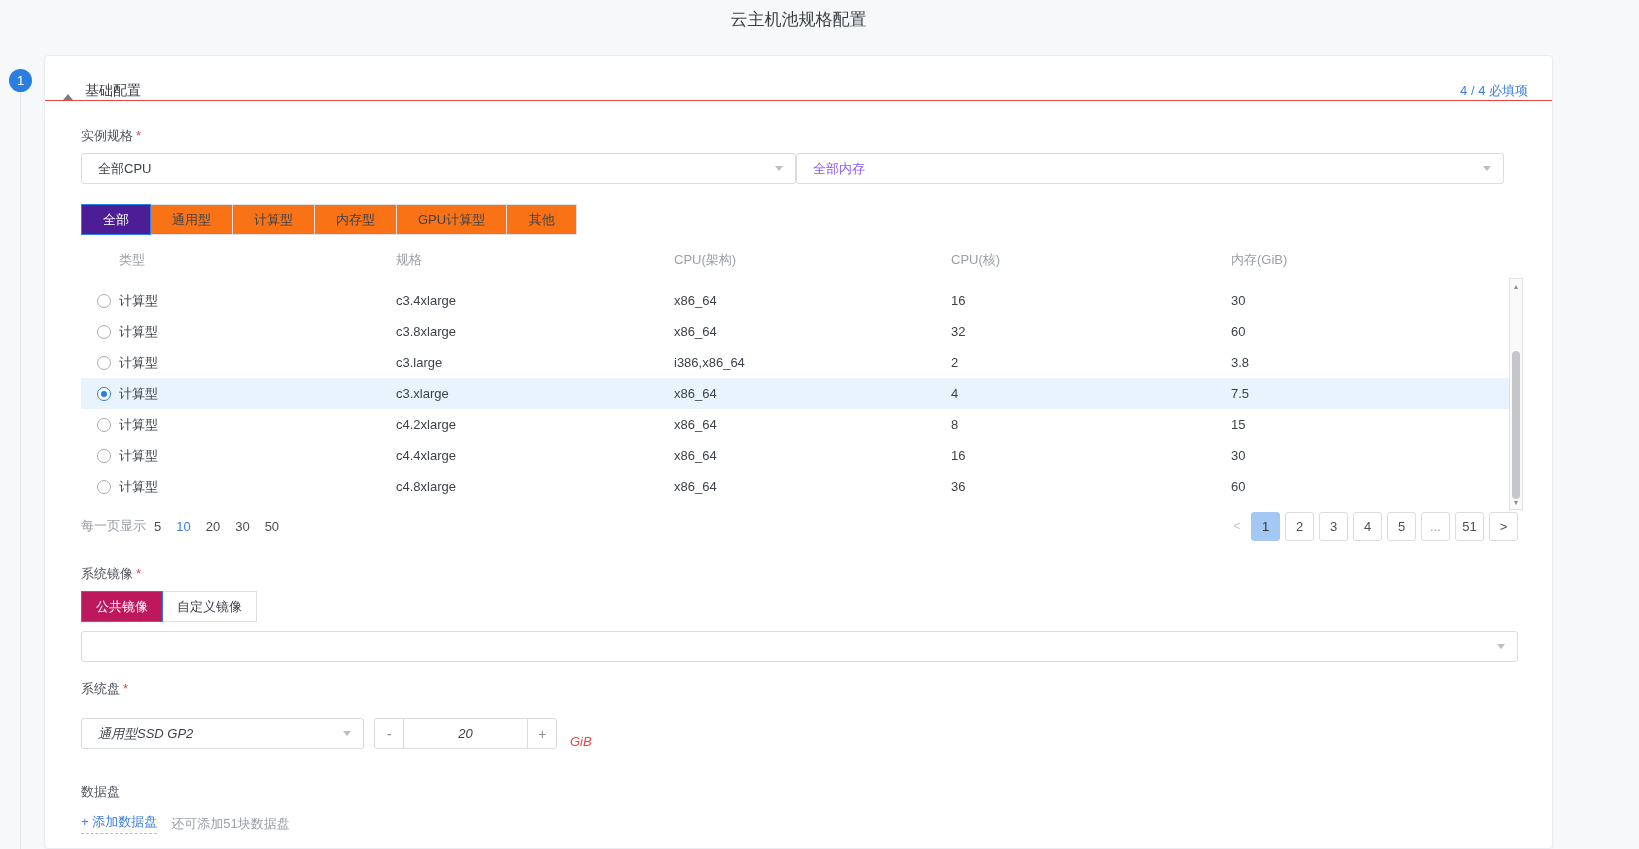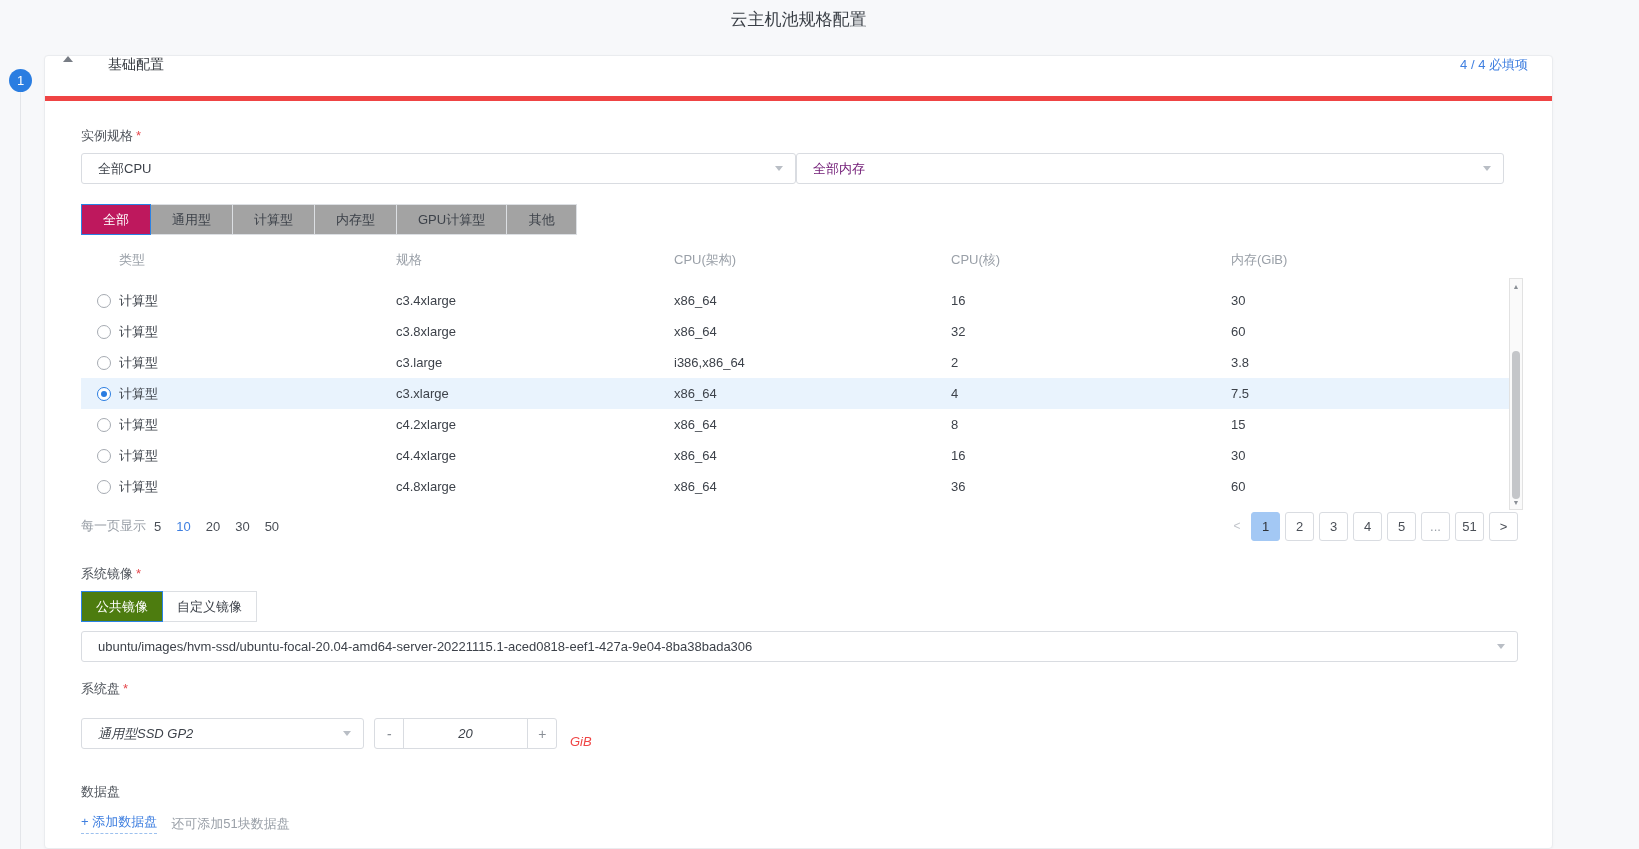--- a/index.html
+++ b/index.html
@@ -22,56 +22,55 @@
     position:absolute; left:9px; top:69px; width:23px; height:23px;
     border-radius:50%; background:#2a7de1; color:#fff;
     font-size:13px; display:flex; align-items:center; justify-content:center;
   }
   .card {
     position:absolute; left:44px; top:55px; width:1509px; height:794px;
     background:#fff; border:1px solid #eaecef; border-radius:4px;
     box-shadow:0 1px 3px rgba(0,0,0,0.03);
   }
   .card-header {
-    height:45px; display:flex; align-items:flex-start; padding:0 24px 0 16px;
-    border-bottom:5px solid #ef4444;
-    gap:23px;
+    height:45px; display:flex; align-items:flex-end; padding:0 24px 0 16px;
+    border-bottom:1px solid #ef4444;
   }
   .collapse-tri {
     width:0; height:0; border-left:5px solid transparent; border-right:5px solid transparent;
     border-bottom:6px solid #787d85; display:inline-block; margin:0 12px 0 2px; cursor:pointer;
   }
   .card-title { font-size:14px; color:#33373d; }
   .required-badge { margin-left:auto; font-size:13px; color:#3f7fe0; }
   .card-body { padding:0 36px; }
   .field-label { font-size:13px; color:#50555c; }
   .field-label .req { color:#e5484d; margin-left:3px; }
   .lbl-spec { margin-top:26px; }
   .selects-row { display:flex; margin-top:8px; }
   .select {
     height:31px; border:1px solid #d9dce1; border-radius:3px; background:#fff;
     display:flex; align-items:center; padding:0 12px 0 16px; cursor:pointer;
   }
   .select .sel-text { font-size:13px; color:#3d424a; }
-  .select .sel-text.placeholder { color:#701a75;text-align:right; }
+  .select .sel-text.placeholder { color:#8b5cf6;text-align:right; }
   .caret {
     margin-left:auto; width:0; height:0;
     border-left:4px solid transparent; border-right:4px solid transparent;
     border-top:5px solid #b9bec5;
   }
   .sel-cpu { width:715px; }
   .sel-mem { width:708px; }
   .tabs { display:flex; margin-top:20px; }
   .tab {
     height:31px; padding:0 21px; display:flex; align-items:center; justify-content:center;
     border:1px solid #dcdfe3; border-left-width:0; font-size:13px; color:#3d424a;
-    background:#a3a3a3; cursor:pointer; min-width:70px;
+    background:#f97316; cursor:pointer; min-width:70px;
   }
   .tab:first-child { border-left-width:1px; }
-  .tab.active { background:#be185d; border-color:#2a82e4; color:#fff; }
+  .tab.active { background:#4c1d95; border-color:#2a82e4; color:#fff; }
   .thead {
     display:grid; grid-template-columns:315px 278px 277px 280px 1fr;
     margin-top:12px; height:26px; align-items:center; width:1428px;
   }
   .th { font-size:13px; color:#9aa0a8; }
   .th:first-child { padding-left:38px; }
   .tbody-wrap { position:relative; width:1442px; margin-top:12px; }
   .tbody { width:1428px; }
   .trow {
     display:grid; grid-template-columns:315px 278px 277px 280px 1fr;
@@ -119,21 +118,21 @@
   .pg-box.active { background:#a3c8f4; border-color:#a3c8f4; color:#2f3338; }
   .pg-box.ellipsis { color:#9aa0a8; }
   .lbl-image { margin-top:24px; }
   .img-tabs { display:flex; margin-top:8px; }
   .img-tab {
     height:31px; padding:0 14px; display:flex; align-items:center;
     border:1px solid #dcdfe3; border-left-width:0; font-size:13px; color:#3d424a;
     background:#fff; cursor:pointer;
   }
   .img-tab:first-child { border-left-width:1px; }
-  .img-tab.active { background:#4d7c0f; border-color:#2a82e4; color:#fff; }
+  .img-tab.active { background:#be185d; border-color:#2a82e4; color:#fff; }
   .sel-image { width:1437px; margin-top:9px; }
   .lbl-disk { margin-top:18px; }
   .disk-row { display:flex; align-items:flex-end; margin-top:20px;font-style:italic; }
   .sel-disk { width:283px; }
   .stepper { display:flex; margin-left:10px; }
   .step-btn {
     width:30px; height:31px; border:1px solid #d9dce1; background:#fff;
     display:flex; align-items:center; justify-content:center;
     font-size:14px; color:#8a8f96; cursor:pointer;
   }
@@ -307,21 +306,20 @@
     <div class="field-label lbl-image">
       <span>系统镜像</span><span class="req">*</span>
     </div>
 
     <div class="img-tabs" id="img-tabs">
         <div class="img-tab active">公共镜像</div>
         <div class="img-tab">自定义镜像</div>
       </div>
 
     <div class="select sel-image">
-      <span class="sel-text">ubuntu/images/hvm-ssd/ubuntu-focal-20.04-amd64-server-20221115.1-aced0818-eef1-427a-9e04-8ba38bada306</span>
       <span class="caret"></span>
     </div>
 
     <div class="field-label lbl-disk">
       <span>系统盘</span><span class="req">*</span>
     </div>
 
     <div class="disk-row">
       <div class="select sel-disk">
         <span class="sel-text">通用型SSD GP2</span>

